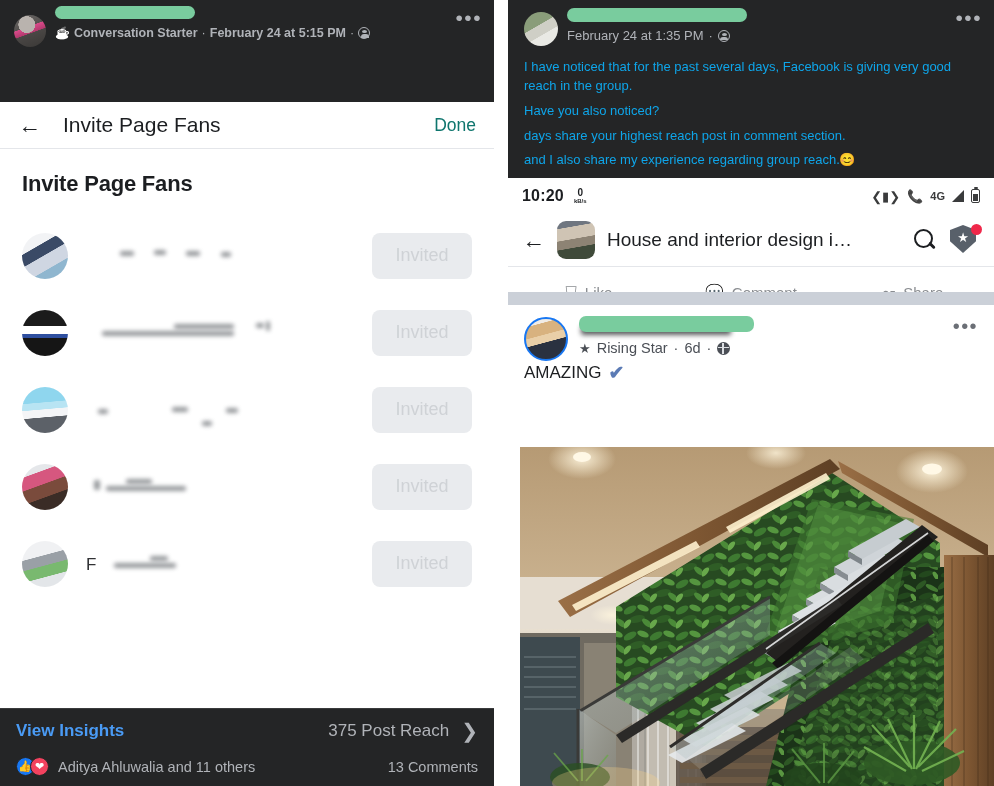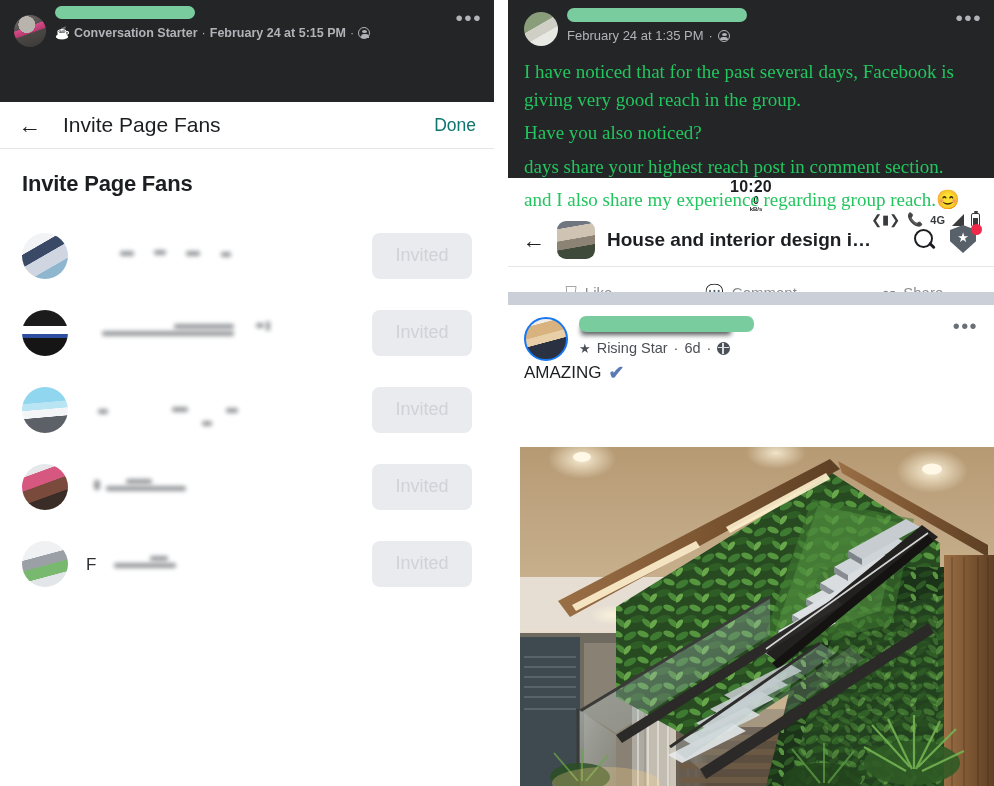--- a/index.html
+++ b/index.html
@@ -159,27 +159,27 @@
   .r-head-row { display: flex; align-items: flex-start; gap: 9px; }
   .r-avatar {
     width: 34px; height: 34px; border-radius: 50%; flex: 0 0 34px; margin-top: 2px;
     background: linear-gradient(150deg,#8a9d7a 0 40%, #cfcfc6 41% 62%, #e9e9e4 63% 100%);
   }
   .r-redact { width: 180px; top: -2px; left: 0; height: 14px; }
   .r-meta {
     font-size: 13px; color: #b0b3b8; margin-top: 16px;
     display: flex; align-items: center; gap: 5px; white-space: nowrap;
   }
-  .r-para { font-size: 19px; line-height: 1.45; margin-top: 12px; color: #22c55e; font-family: Liberation Serif, serif; }
+  .r-para { font-size: 13px; line-height: 1.45; margin-top: 12px; color: #0ea5e9; }
   .r-para.gap { margin-top: 6px; }
 
   
   .status-bar {
     height: 36px; background: #ffffff; display: flex; align-items: center;
-    padding: 0 14px; color: #1c1e21; flex-direction: column;
+    padding: 0 14px; color: #1c1e21;
   }
   .clock { font-size: 16px; font-weight: bold; letter-spacing: .2px; }
   .netspeed { margin-left: 10px; display: flex; flex-direction: column; align-items: center; line-height: 1; }
   .netspeed .n { font-size: 10px; font-weight: bold; }
   .netspeed .u { font-size: 6px; font-weight: bold; }
   .sb-right { margin-left: auto; display: flex; align-items: center; gap: 7px; }
   .ic { font-size: 13px; color: #3a3b3c; }
   .g4 { font-size: 11px; font-weight: bold; color: #3a3b3c; }
   .sig {
     width: 0; height: 0; border-style: solid;
@@ -201,21 +201,21 @@
   .group-nav {
     height: 52px; background: #ffffff; display: flex; align-items: center;
     padding: 0 14px; gap: 12px;
   }
   .g-back { font-size: 23px; color: #1c1e21; cursor: pointer; }
   .g-thumb {
     width: 38px; height: 38px; border-radius: 9px; flex: 0 0 38px; overflow: hidden;
     background: linear-gradient(170deg,#6f7680 0 18%, #cfc4b4 19% 46%, #8d8374 47% 66%, #3f4a3a 67% 100%);
   }
   .g-title {
-    font-size: 19px; font-weight: bold; color: #1c1e21;
+    font-size: 19px; font-weight: normal; color: #1c1e21;
     white-space: nowrap; overflow: hidden; text-overflow: ellipsis; flex: 1;
   }
   .g-search {
     width: 26px; height: 26px; flex: 0 0 26px; cursor: pointer;
     position: relative;
   }
   .g-search::before {
     content:""; position:absolute; left:2px; top:2px; width:15px; height:15px;
     border:2.6px solid #1c1e21; border-radius:50%;
   }
@@ -376,20 +376,37 @@
             <span class="blur-lead">F</span>
             <span class="blurname" style="left:28px;top:22px;width:62px;"></span>
             <span class="blurname" style="left:64px;top:15px;width:18px;"></span>
           </div>
           <div class="invited-btn">Invited</div>
         </div>
 
       </div>
     </div>
 
+    <div class="l-footer">
+      <div class="insights-row">
+        <span class="view-insights">View Insights</span>
+        <span class="reach-wrap">
+          <span class="reach-txt">375 Post Reach</span>
+          <span class="chev">❯</span>
+        </span>
+      </div>
+      <div class="reactions-row">
+        <span class="react-badges">
+          <span class="rb rb-like">👍</span>
+          <span class="rb rb-love">❤</span>
+        </span>
+        <span class="likers">Aditya Ahluwalia and 11 others</span>
+        <span class="comments-ct">13 Comments</span>
+      </div>
+    </div>
 
   </div>
 
   <div class="gap-col"></div>
 
   <div class="right-panel">
 
     <div class="r-dark">
       <div class="dots-btn">•••</div>
       <div class="r-head-row">

